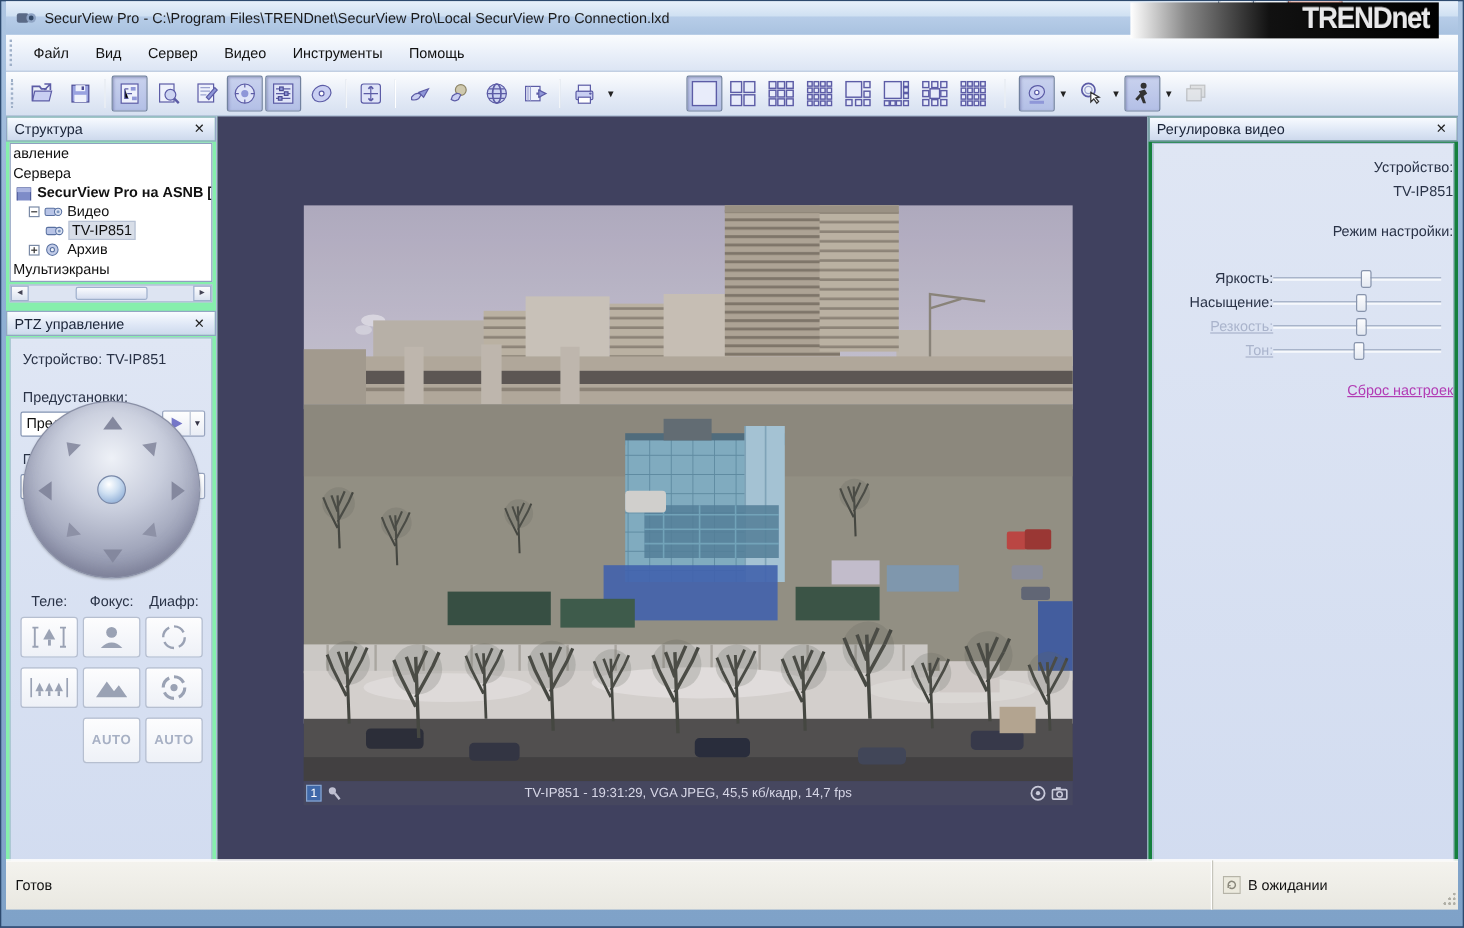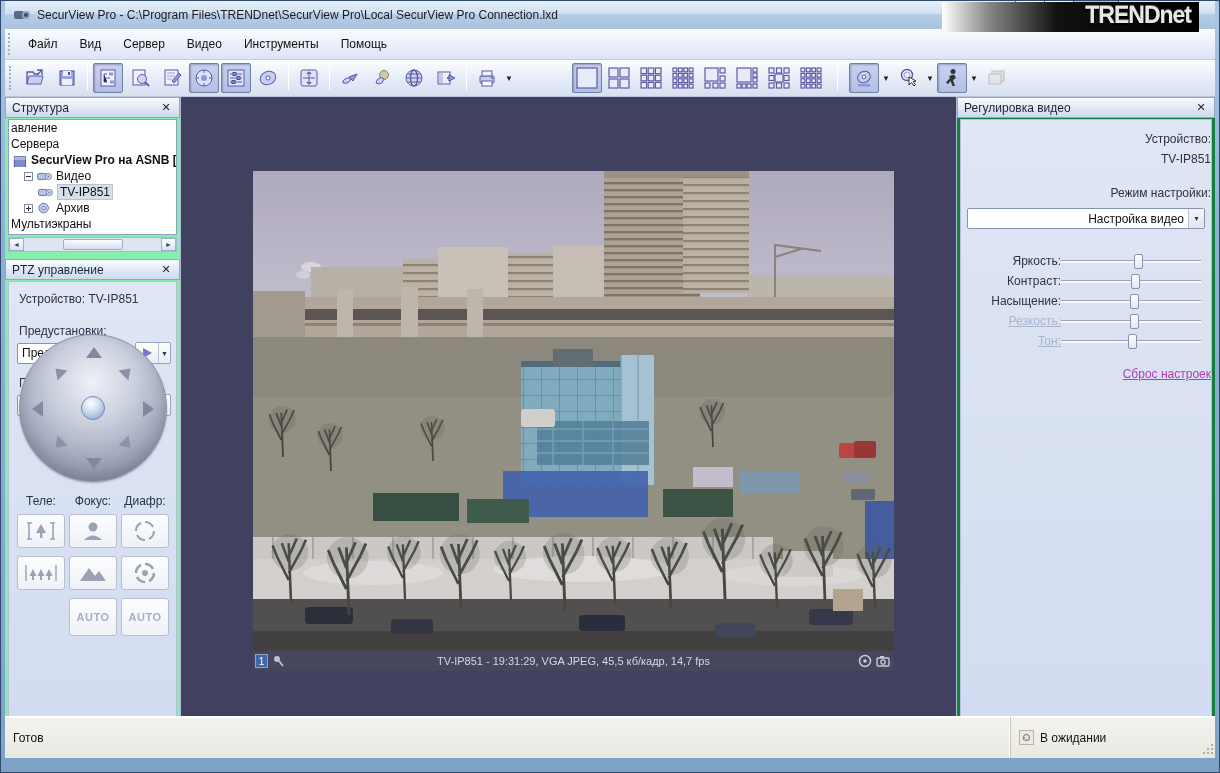--- a/index.html
+++ b/index.html
@@ -773,35 +773,25 @@
 
     <div class="rightdock">
       <div class="panelheader">
         <span>Регулировка видео</span>
         <span class="pclose">✕</span>
       </div>
       <div class="adjbody">
         <div class="lab">Устройство:</div>
         <div class="val">TV-IP851</div>
         <div class="lab" style="margin-top:20px">Режим настройки:</div>
-        <div class="combo adjcombo">
-          <span class="ctext">Настройка видео</span>
-          <span class="carrow">▼</span>
-        </div>
         <div class="sliders" id="sliders">
               <div class="srow">
                 <span class="slab">Яркость:</span>
                 <div class="track">
                   <div class="thumb" style="left: calc(55% - 4px);"></div>
-                </div>
-              </div>
-              <div class="srow">
-                <span class="slab">Контраст:</span>
-                <div class="track">
-                  <div class="thumb" style="left: calc(53% - 4px);"></div>
                 </div>
               </div>
               <div class="srow">
                 <span class="slab">Насыщение:</span>
                 <div class="track">
                   <div class="thumb" style="left: calc(52% - 4px);"></div>
                 </div>
               </div>
               <div class="srow disabled">
                 <span class="slab">Резкость:</span>

